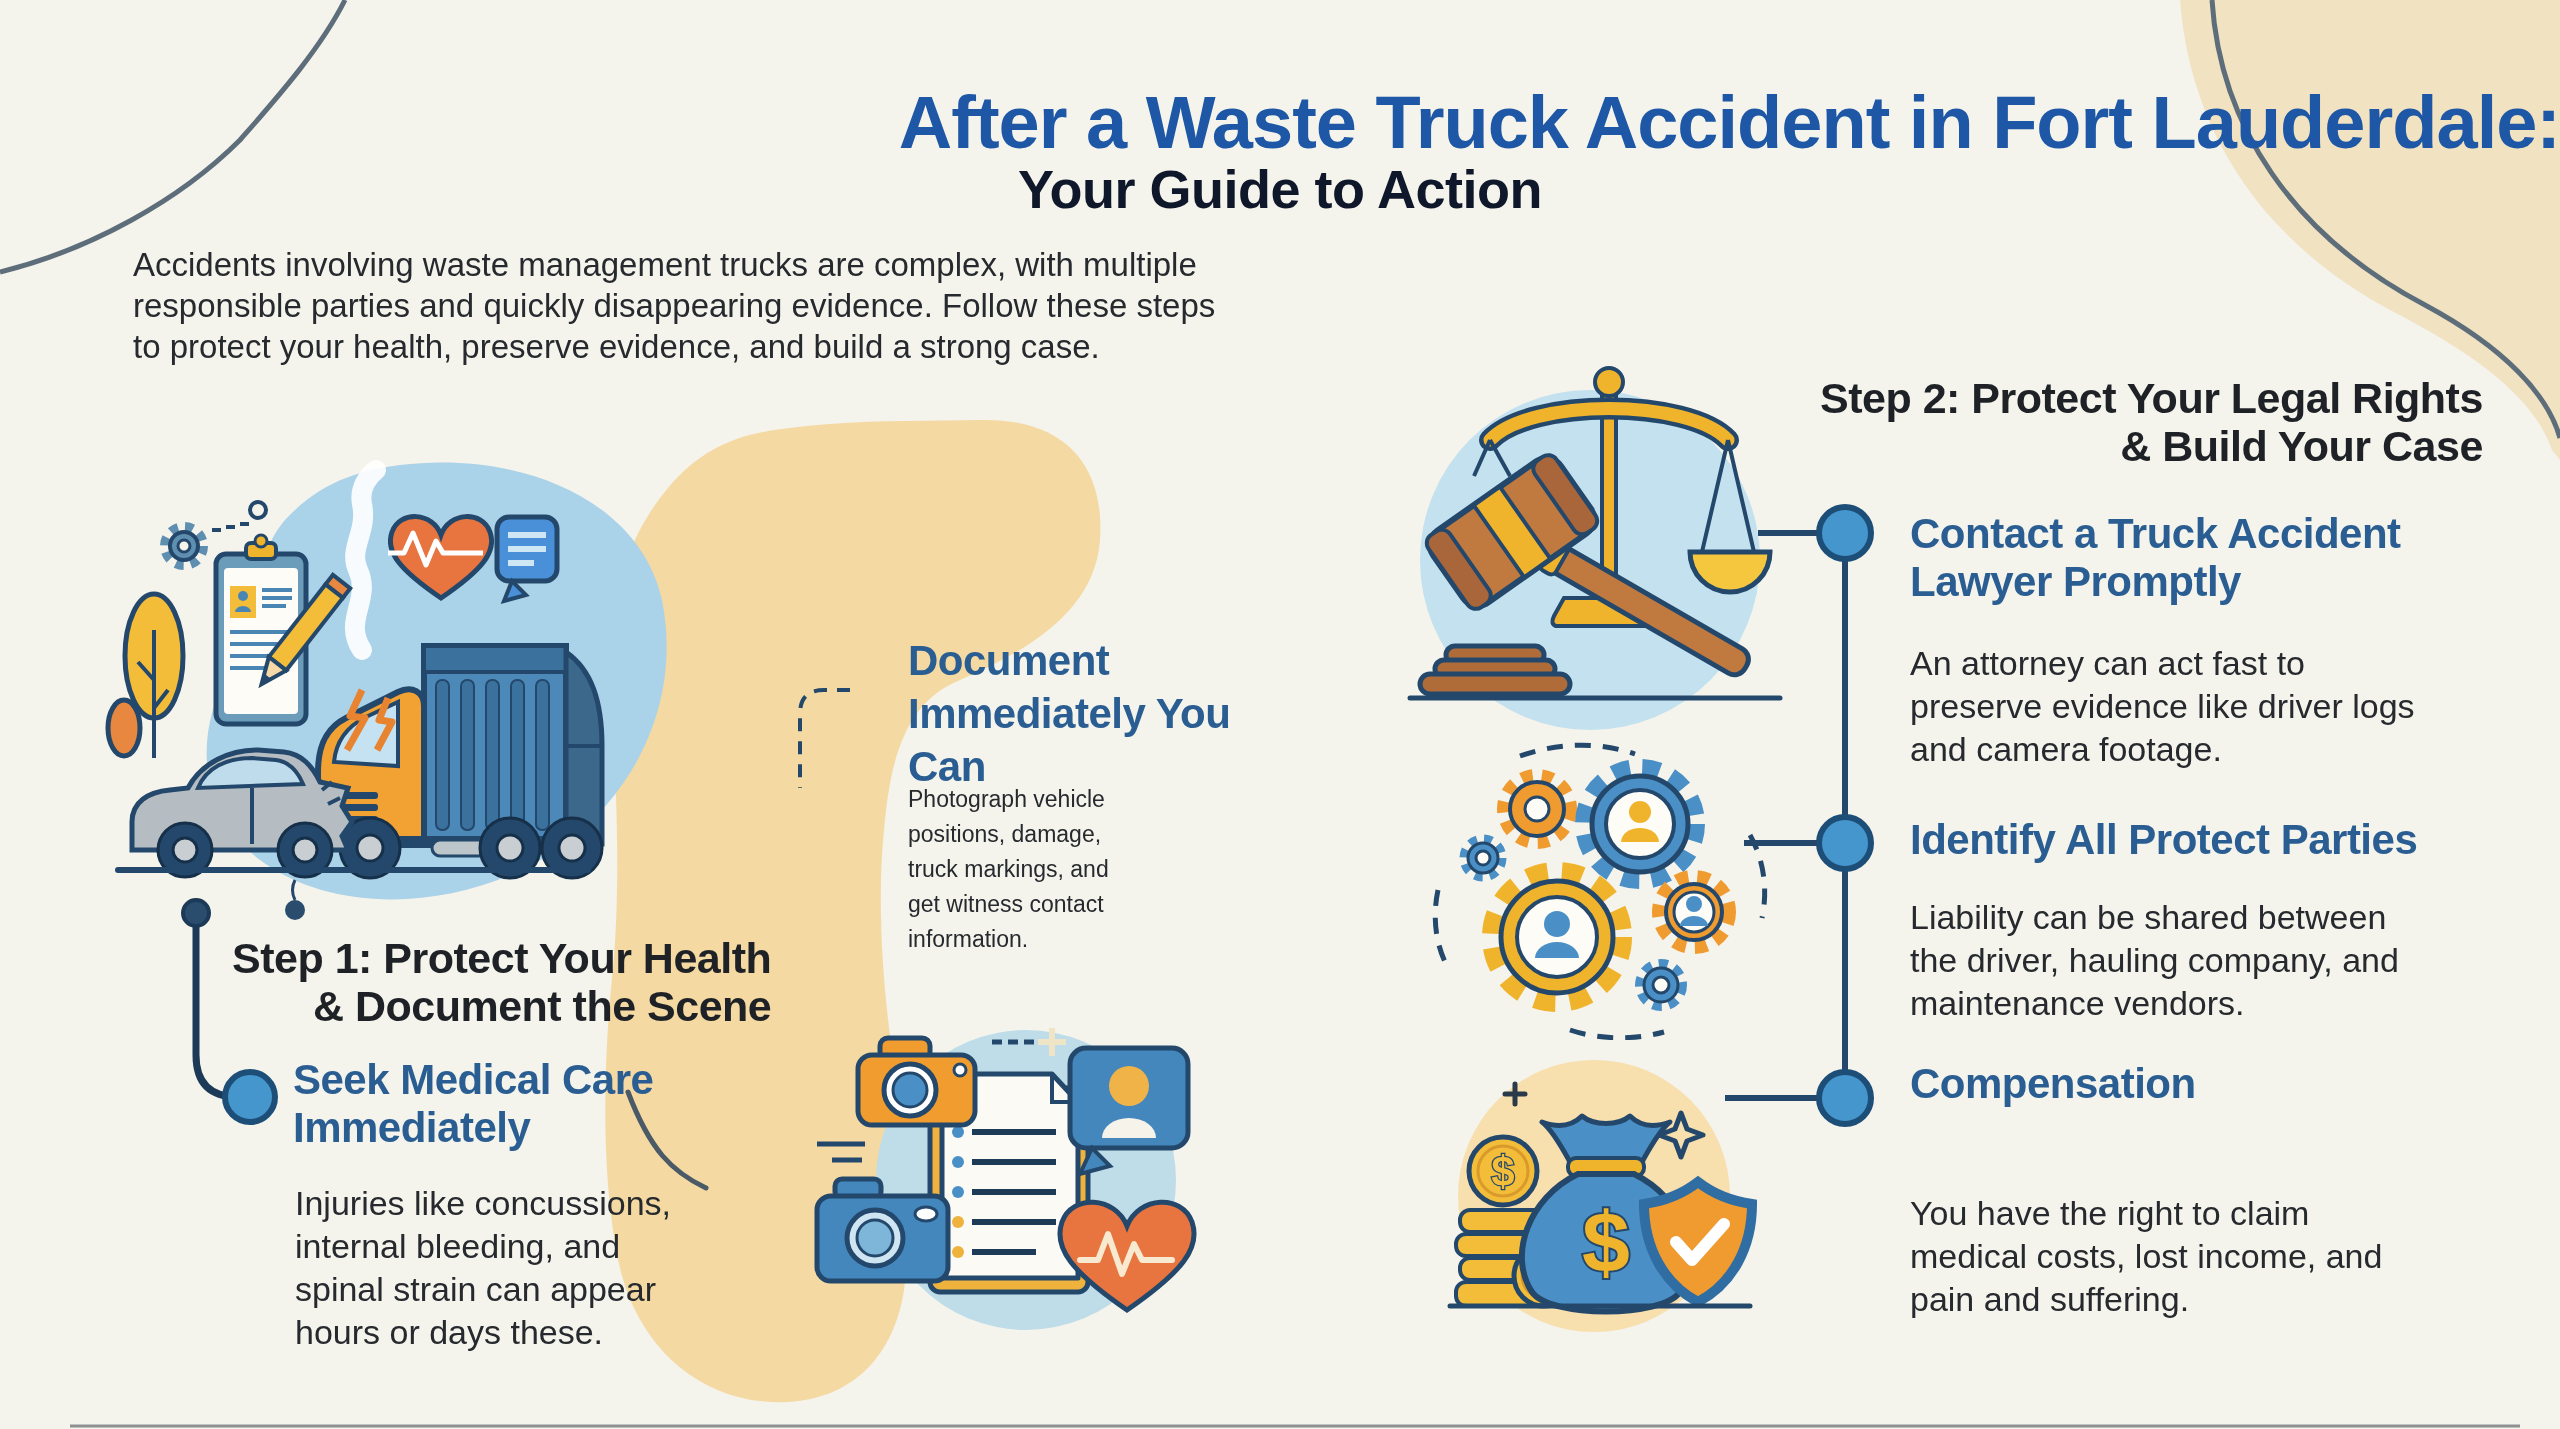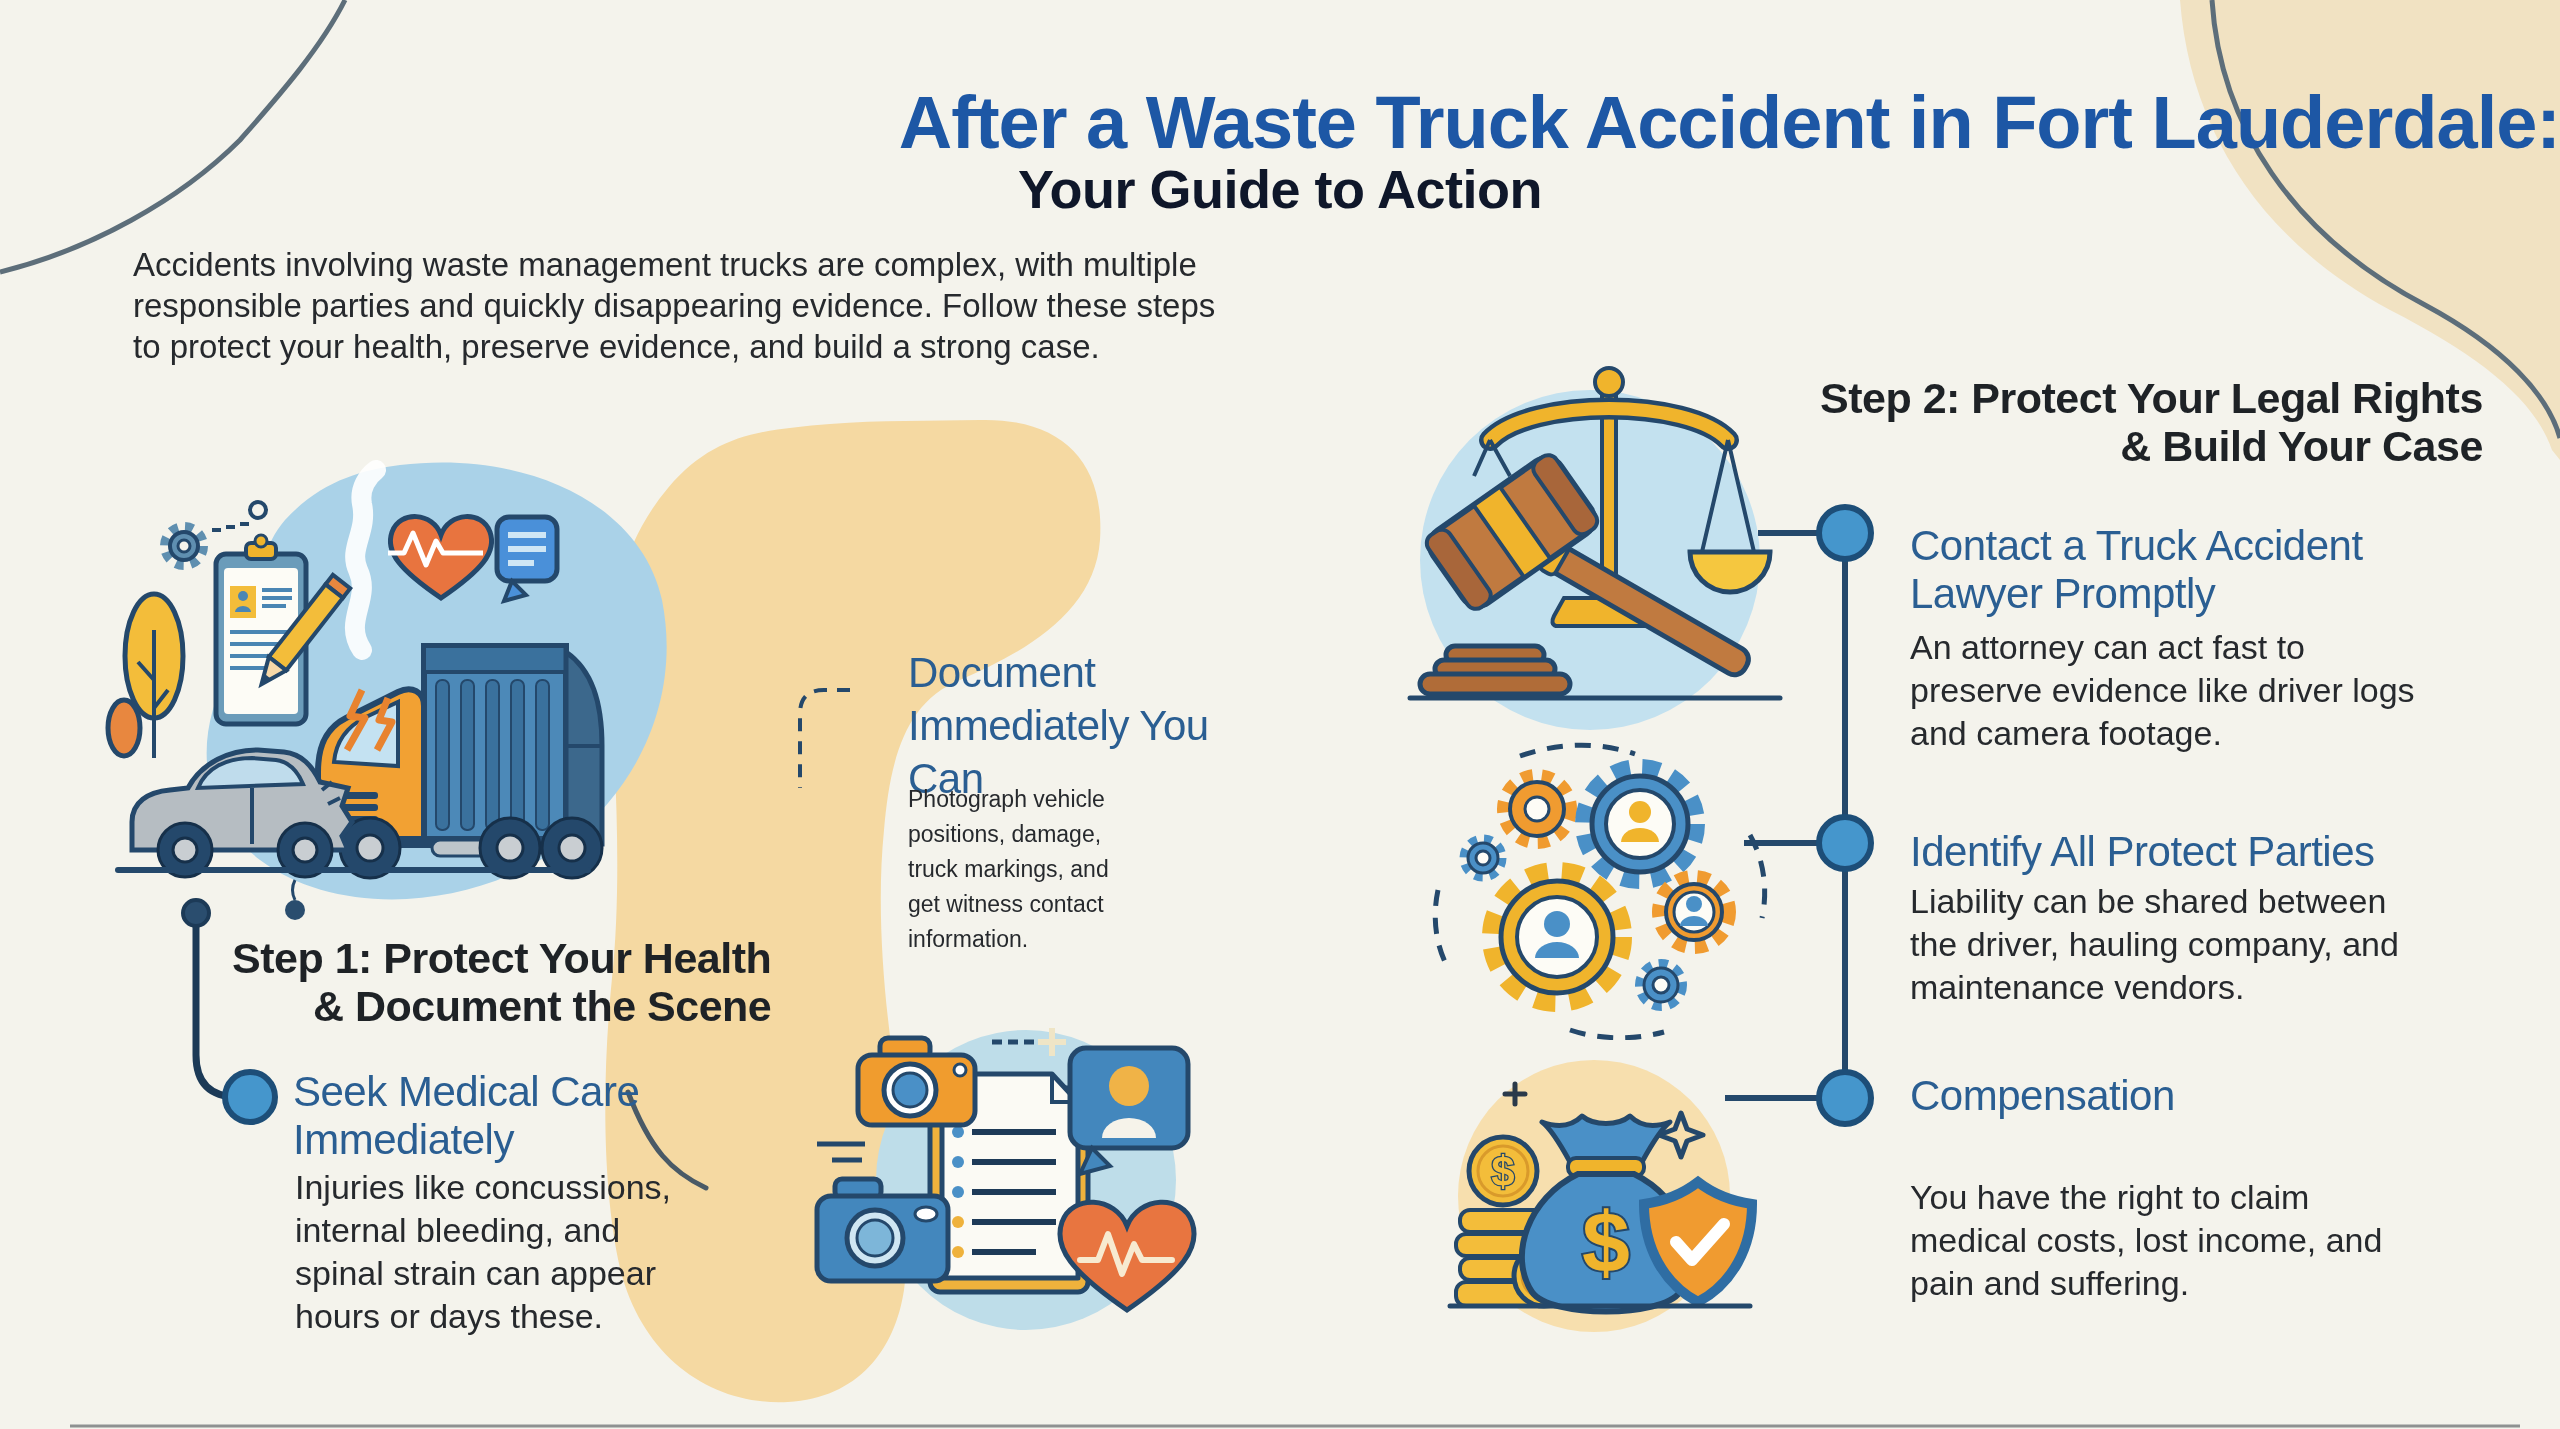--- a/index.html
+++ b/index.html
@@ -6,22 +6,22 @@
   .canvas{position:relative;width:2560px;height:1429px;background:#f4f3ec;overflow:hidden;
           font-family:"Liberation Sans",sans-serif;color:#26292d;}
   .abs{position:absolute;}
   .line{white-space:nowrap;}
   .title1{left:0;right:0;top:80px;text-align:right;font-size:74px;font-weight:bold;
           color:#1d57a5;letter-spacing:-1px;}
   .title2{left:0;right:0;top:158px;text-align:center;font-size:54px;font-weight:bold;
           color:#0f172a;letter-spacing:-0.5px;}
   .intro{left:133px;top:244px;font-size:33px;line-height:41px;color:#26292d;}
   .step-heading{font-size:43px;line-height:48px;font-weight:bold;color:#1e2226;letter-spacing:-0.5px;text-align:right;}
-  .item-heading{font-size:42px;line-height:48px;font-weight:normal;color:#2a5e92;letter-spacing:-0.5px;margin-top:12px;}
-  .item-body{font-size:34px;line-height:43px;color:#26292d;}
+  .item-heading{font-size:42px;line-height:48px;font-weight:bold;color:#2a5e92;letter-spacing:-0.5px;}
+  .item-body{font-size:34px;line-height:43px;color:#26292d;margin-top:16px;}
   .doc-body{font-size:23px;line-height:35px;color:#26292d;}
   svg{display:block;}
 </style>
 </head>
 <body>
 
 <div class="canvas">
 
   <svg class="abs" style="left:0;top:0" width="2560" height="1429" viewBox="0 0 2560 1429">
 

